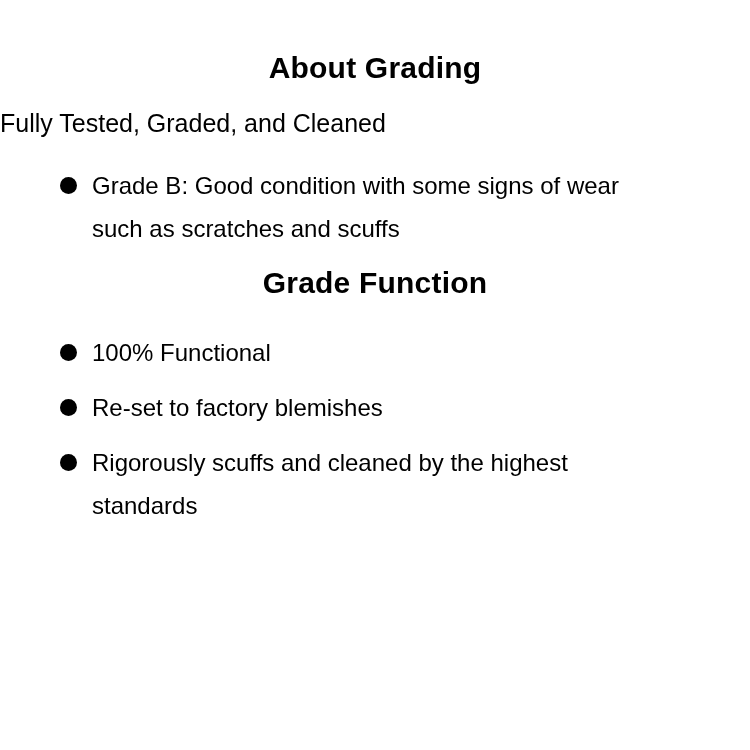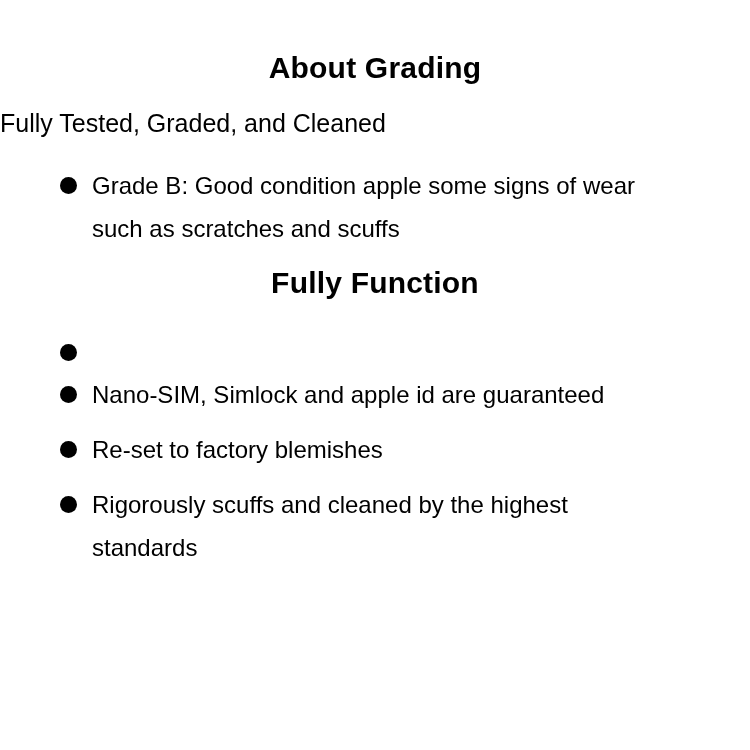--- a/index.html
+++ b/index.html
@@ -59,34 +59,31 @@
 <body>
 
 <div class="page">
 
   <section>
     <h1 class="section-title">About Grading</h1>
     <p class="section-subtitle">Fully Tested, Graded, and Cleaned</p>
     <ul class="bullets grading">
       <li>
         <span class="dot"></span>
-        <span class="txt">Grade B: Good condition apple some signs of wear such as scratches and scuffs</span>
+        <span class="txt">Grade B: Good condition with some signs of wear such as scratches and scuffs</span>
       </li>
     </ul>
   </section>
 
   <section>
-    <h1 class="section-title title-function">Fully Function</h1>
+    <h1 class="section-title title-function">Grade Function</h1>
     <ul class="bullets function">
       <li>
         <span class="dot"></span>
-      </li>
-      <li>
-        <span class="dot"></span>
-        <span class="txt">Nano-SIM, Simlock and apple id are guaranteed</span>
+        <span class="txt">100% Functional</span>
       </li>
       <li>
         <span class="dot"></span>
         <span class="txt">Re-set to factory blemishes</span>
       </li>
       <li>
         <span class="dot"></span>
         <span class="txt">Rigorously scuffs and cleaned by the highest standards</span>
       </li>
     </ul>

